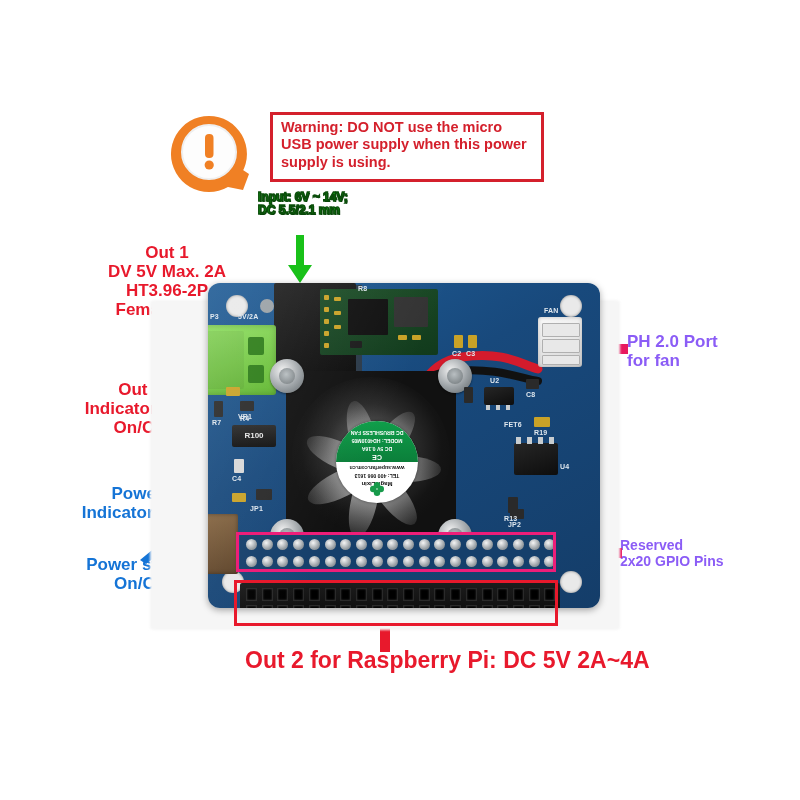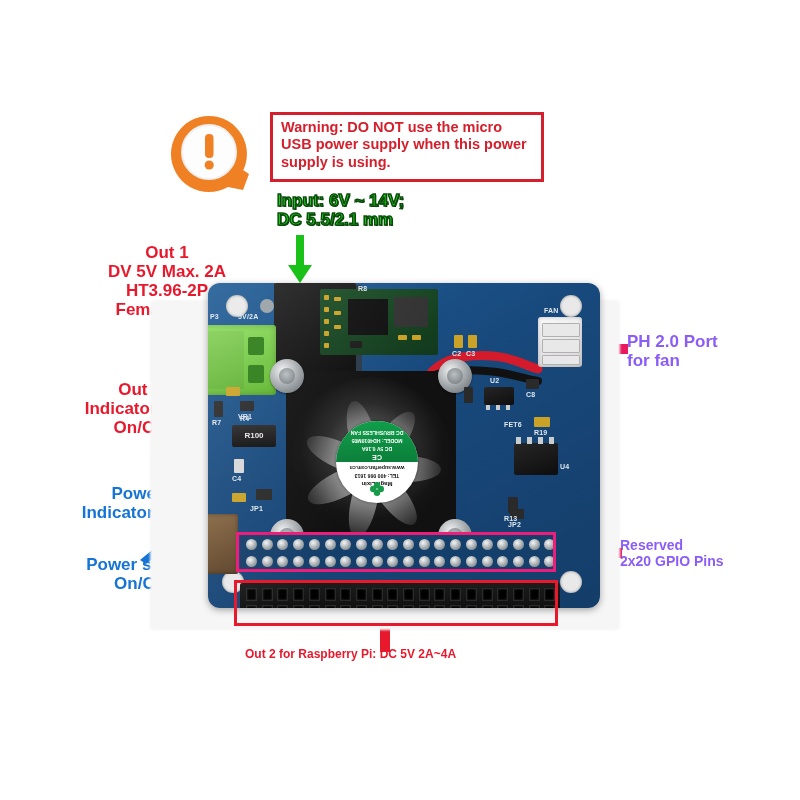--- a/index.html
+++ b/index.html
@@ -143,21 +143,21 @@
         <rect x="40" y="22" width="8.5" height="24" rx="4" fill="#f08024"></rect>
         <circle cx="44.2" cy="53" r="4.6" fill="#f08024"></circle>
       </g>
     </svg>
   </div>
 
   <div id="warn-box">
     <div id="warn-text">Warning: DO NOT use the micro USB power supply when this power supply is using.</div>
   </div>
 
-  <div class="anno green" style="left:277px;top:191px;font-size:17px;">Input: 6V ~ 14V;
+  <div class="anno green" style="left:258px;top:191px;font-size:12px;">Input: 6V ~ 14V;
 DC 5.5/2.1 mm</div>
 
 
   <div class="arrow" style="left:286px;top:235px;">
     <svg width="28" height="50" viewBox="0 0 28 50">
       <polygon points="10,0 18,0 18,30 26,30 14,48 2,30 10,30" fill="#19c119"></polygon>
     </svg>
   </div>
 
   <div class="anno red" style="left:72px;top:243px;font-size:17px;text-align:center;width:190px;">Out 1
@@ -210,21 +210,21 @@
 
   <div class="anno pink" style="left:620px;top:538px;font-size:14px;">Reserved
 2x20 GPIO Pins</div>
 
   <div class="arrow" style="left:560px;top:542px;">
     <svg width="62" height="22" viewBox="0 0 62 22">
       <polygon points="62,6 22,6 22,0 0,11 22,21 22,16 62,16" fill="#e8195f"></polygon>
     </svg>
   </div>
 
-  <div class="anno red" style="left:245px;top:648px;font-size:12px;">Out 2 for Raspberry Pi:  DC 5V 2A~4A</div>
+  <div class="anno red" style="left:245px;top:648px;font-size:23px;">Out 2 for Raspberry Pi:  DC 5V 2A~4A</div>
 
   <div class="arrow" style="left:372px;top:612px;">
     <svg width="26" height="40" viewBox="0 0 26 40">
       <polygon points="13,0 25,16 18,16 18,40 8,40 8,16 1,16" fill="#e8192c"></polygon>
     </svg>
   </div>
 
   <div id="backdrop"></div>
 
   <div id="board">

